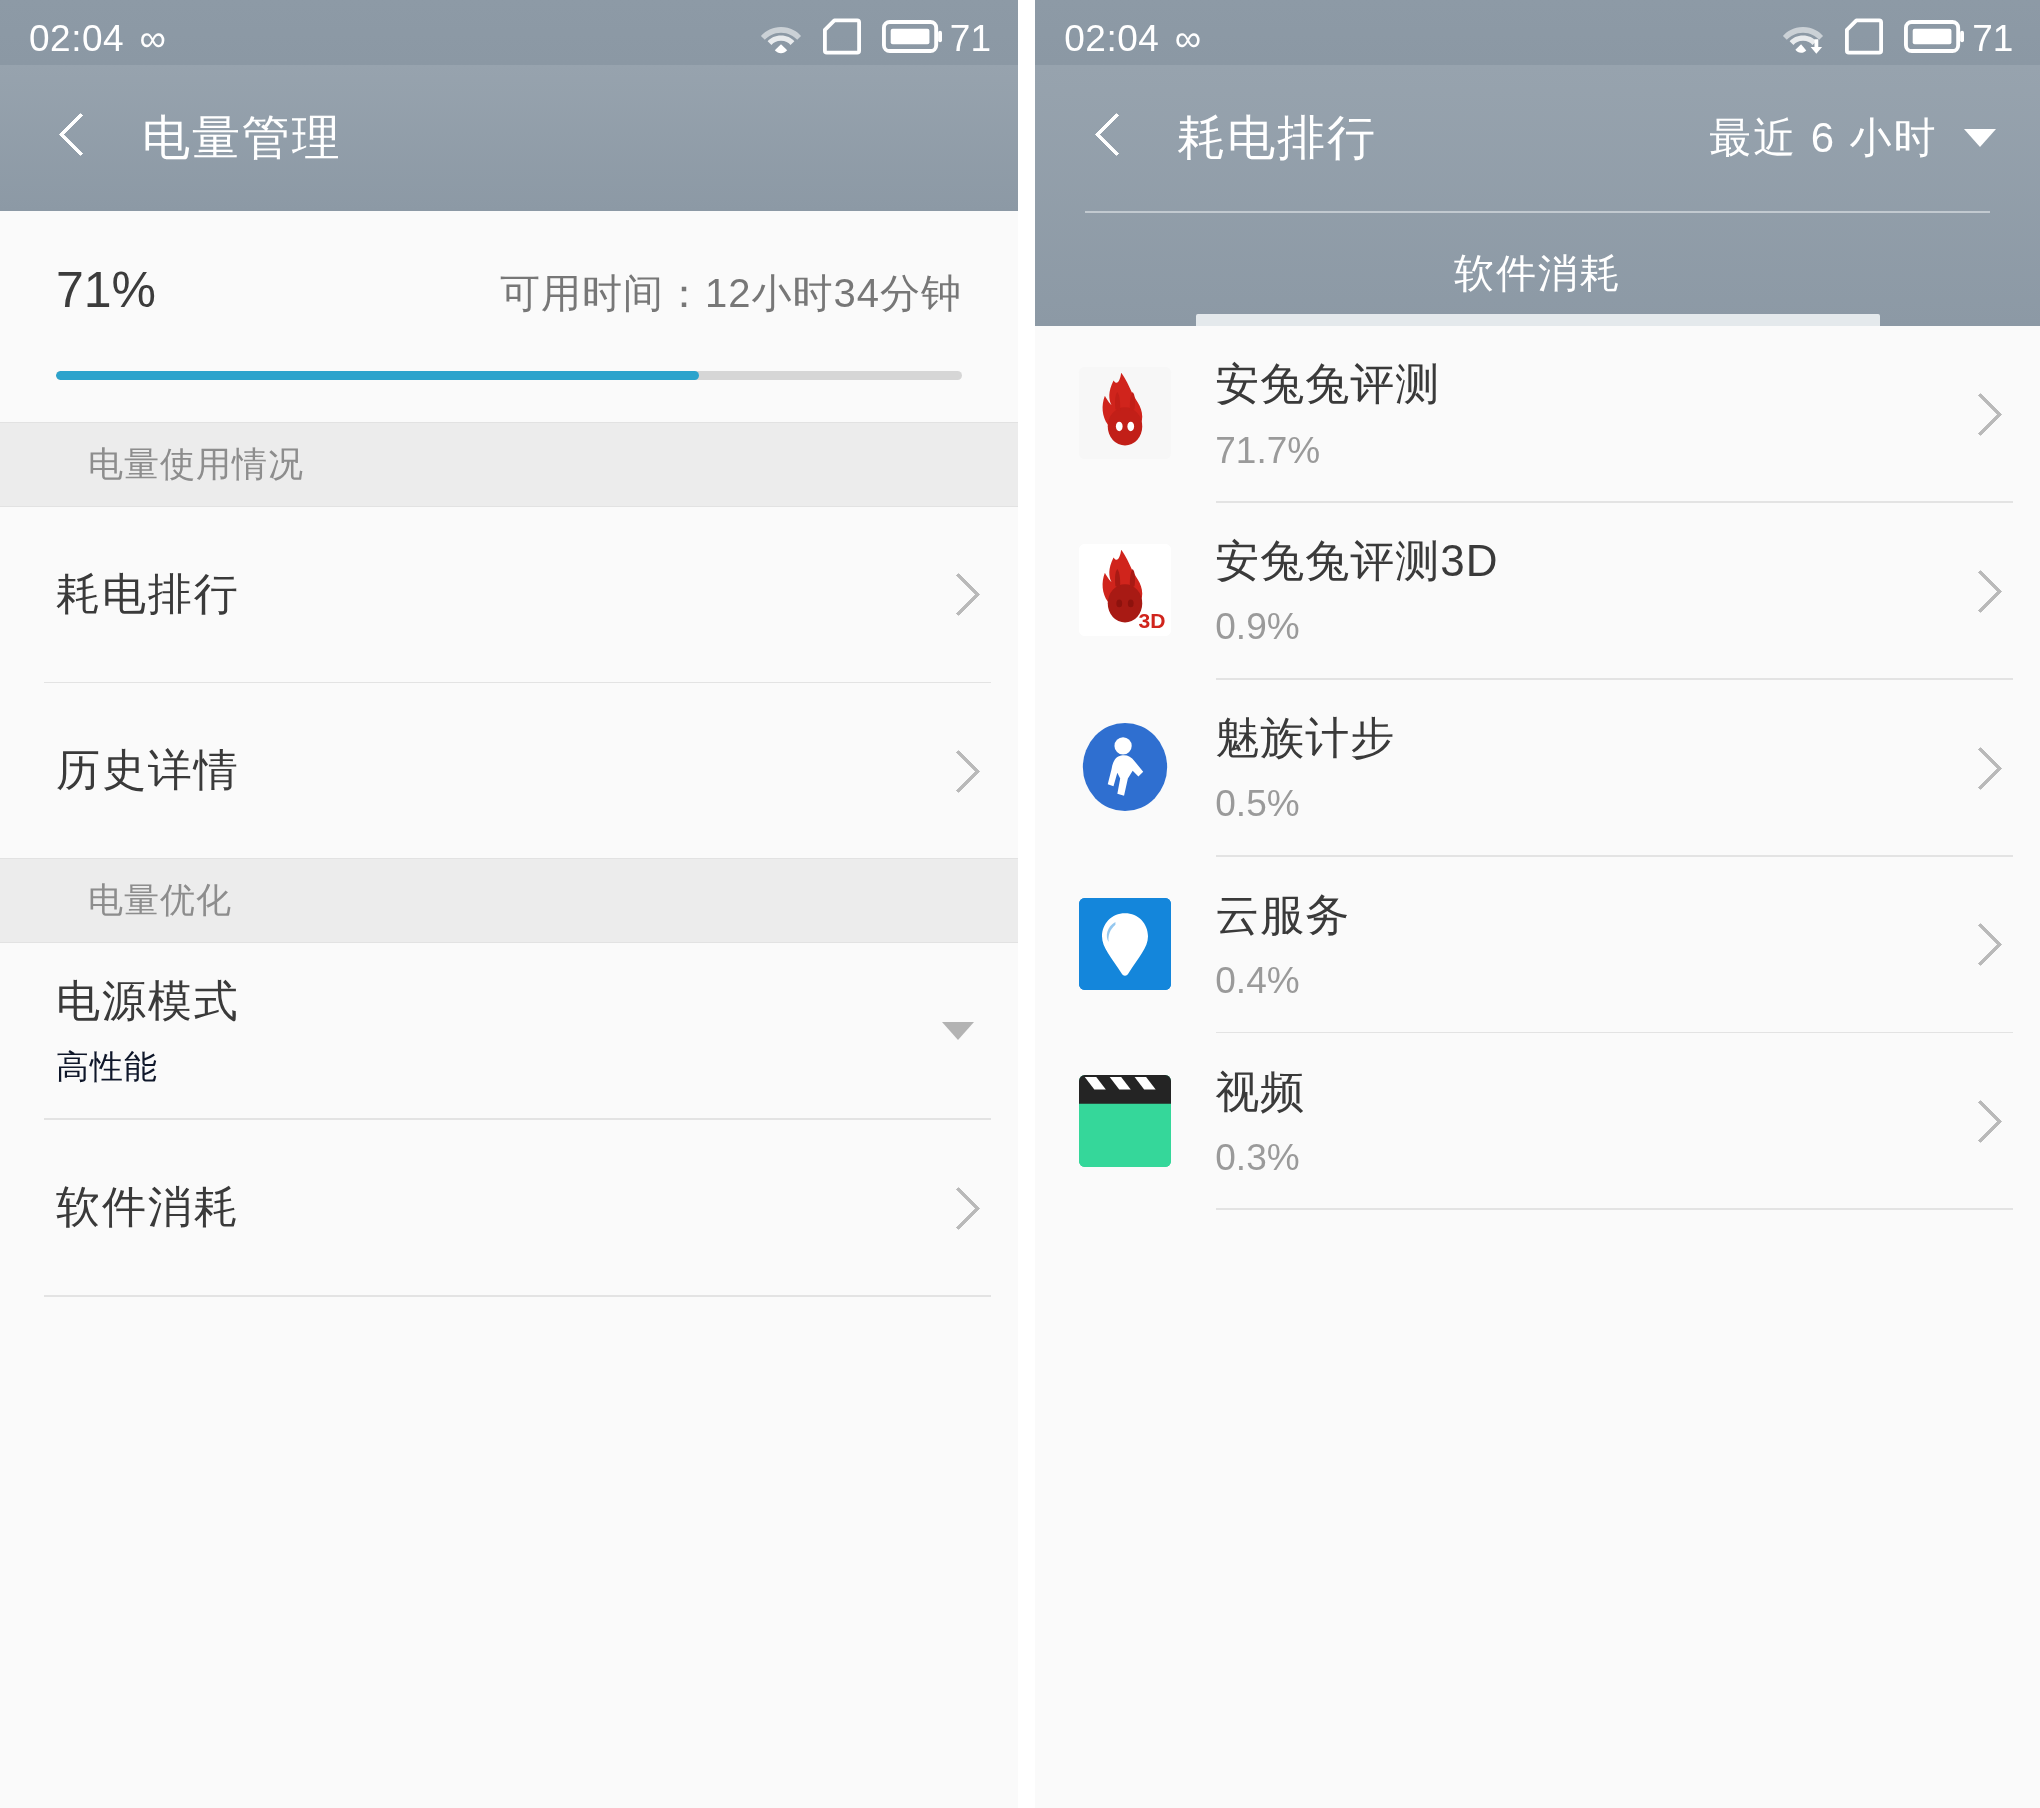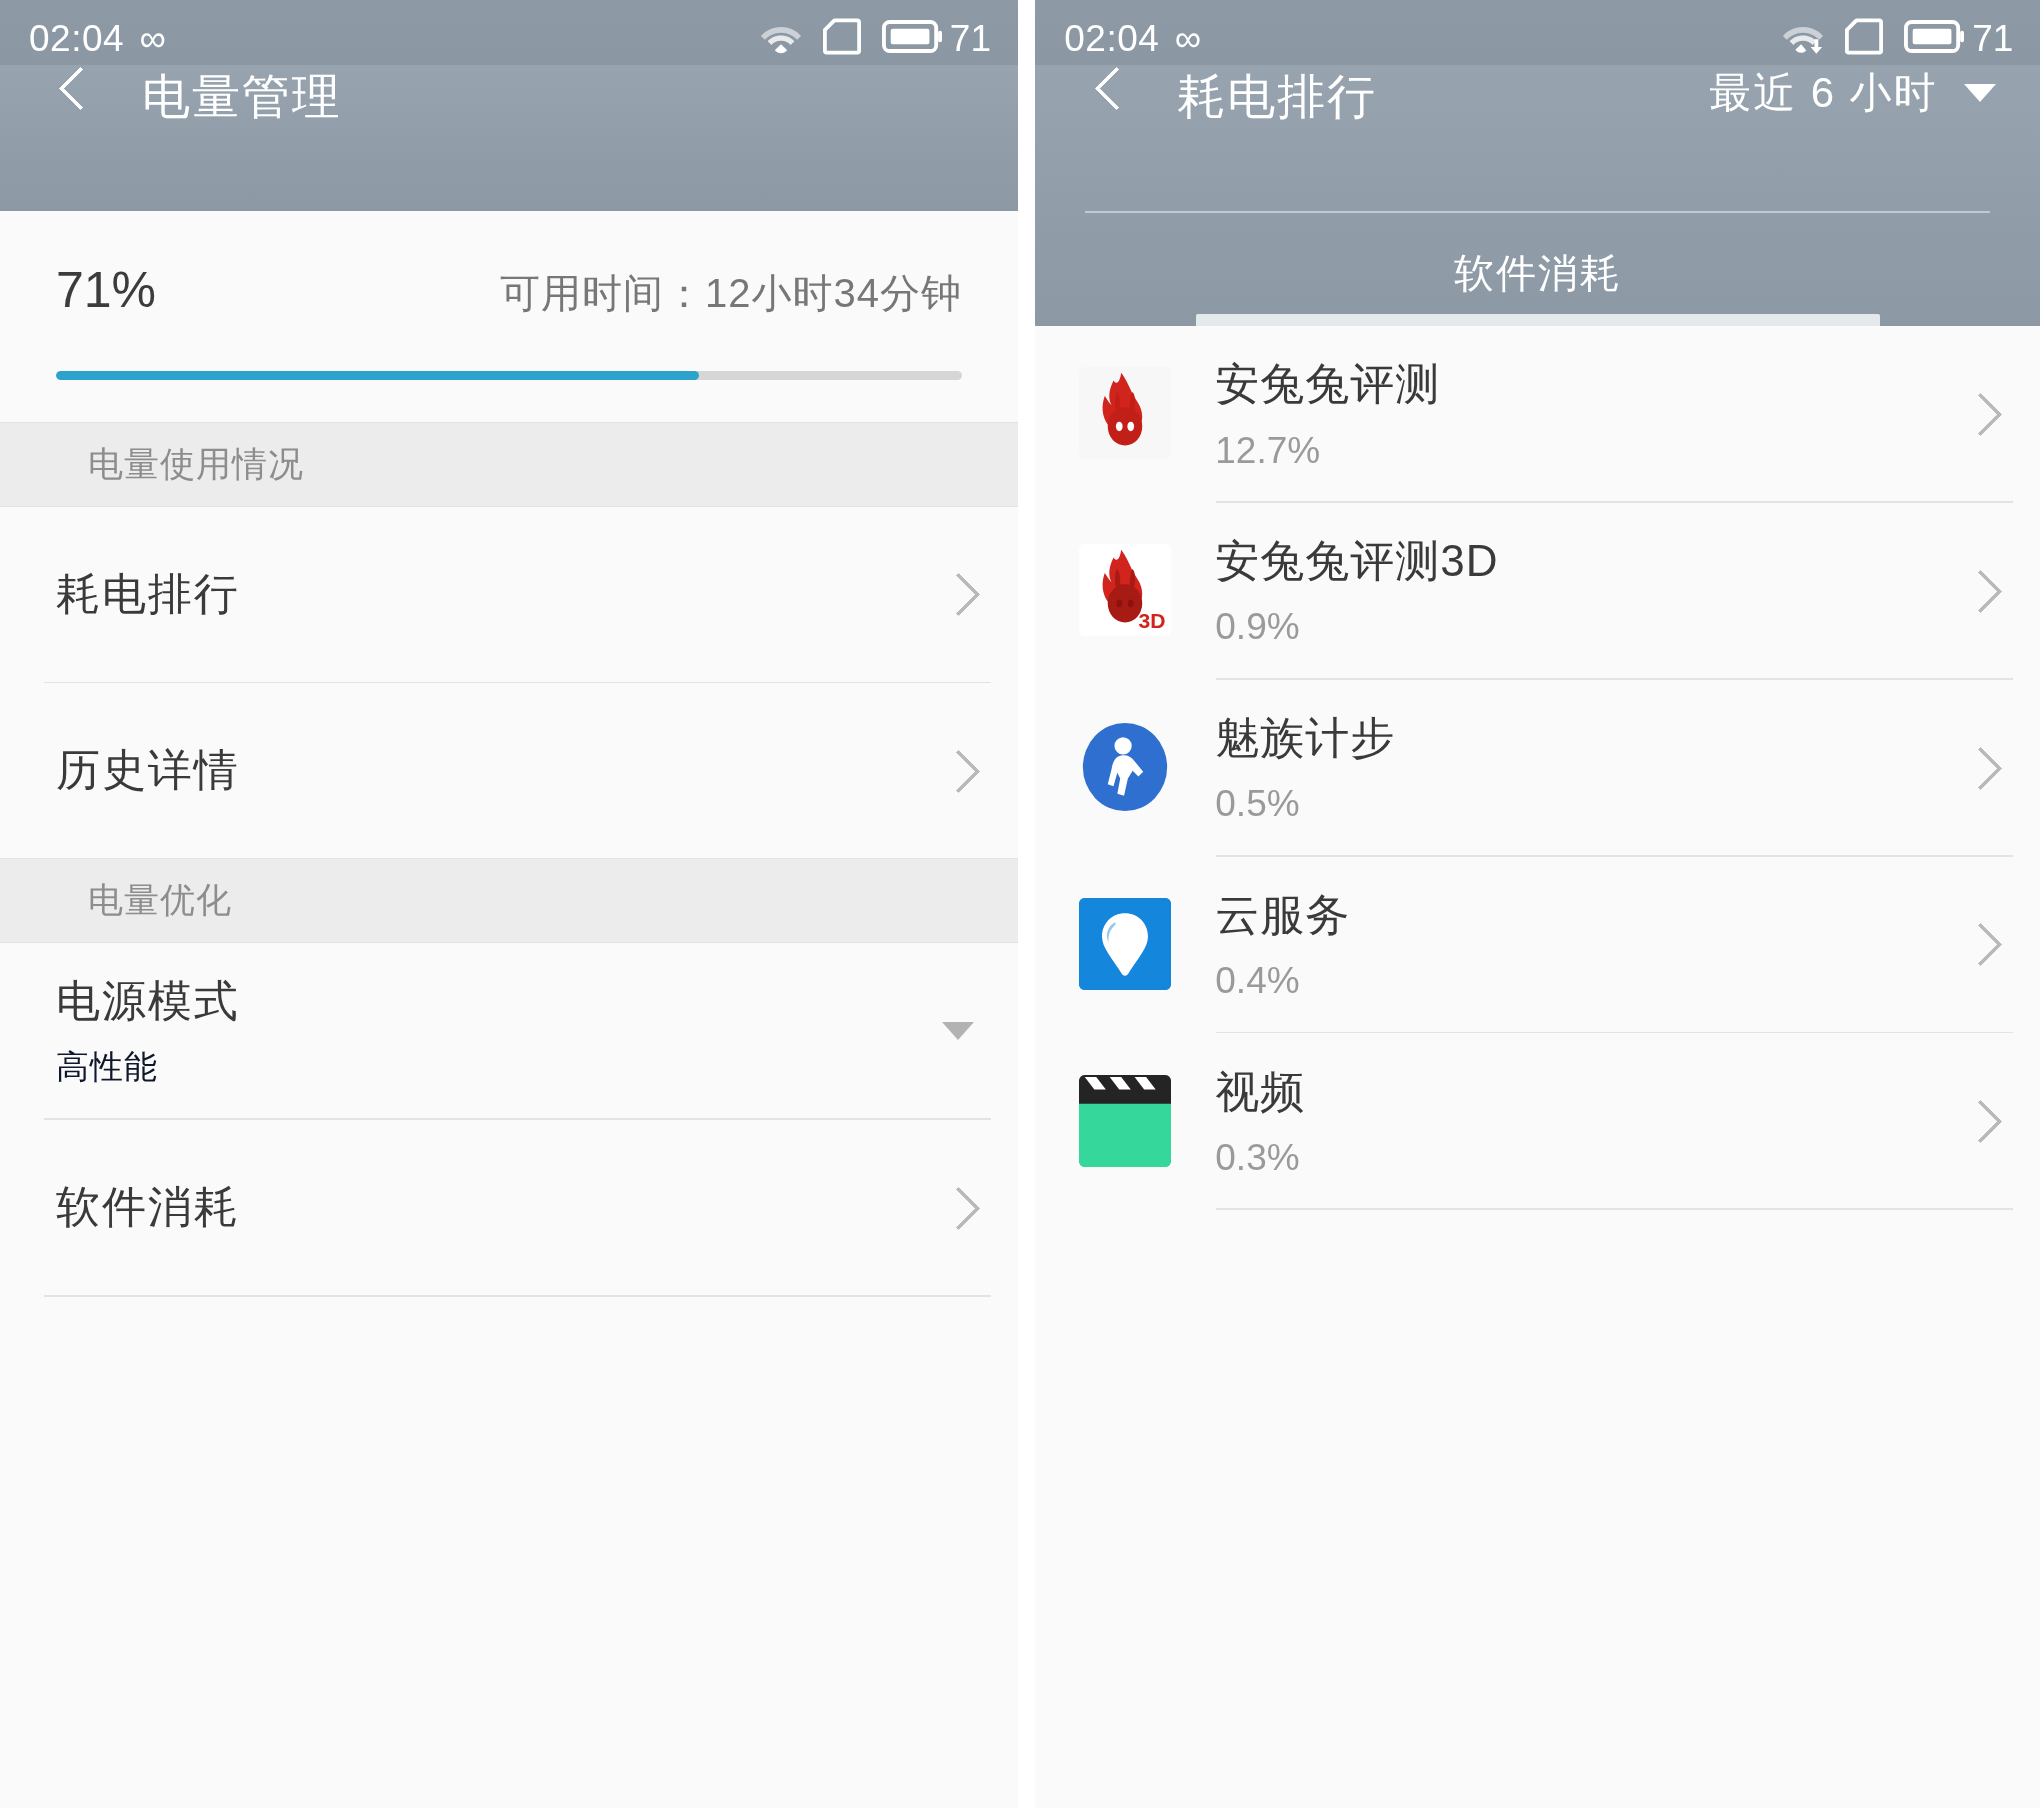--- a/index.html
+++ b/index.html
@@ -25,21 +25,21 @@
   .sb-inf  { font-size:37px; margin-left:15.4px; line-height:1; }
   .sb-spacer { flex:1; }
   .sb-icons { display:flex; align-items:center; gap:21px; }
   .sb-batt-num { font-size:37px; margin-left:7.7px; }
 
   
   .titlebar {
     position:relative; color:#ffffff;
     background:linear-gradient(180deg,#97a3ae 0%,#8c99a5 100%);
   }
-  .tb-row { display:flex; align-items:flex-start; height:146px; padding-left:50px; }
+  .tb-row { display:flex; align-items:center; height:146px; padding-left:50px; }
   .tb-back { width:54px; height:54px; position:relative; flex:0 0 auto; cursor:pointer; }
   .tb-back::before{
     content:""; position:absolute; left:15.4px; top:7.7px;
     width:27px; height:27px; border-left:4.8px solid #fff; border-bottom:4.8px solid #fff;
     transform:rotate(45deg); border-radius:1.9px;
   }
   .tb-title { font-size:48px; margin-left:38px; font-weight:400; letter-spacing:1.9px; }
   .tb-right { margin-left:auto; display:flex; align-items:center; padding-right:44px; }
   .tb-range { font-size:42px; letter-spacing:1.9px; }
   .tb-caret { margin-left:27px; width:0;height:0;
@@ -262,21 +262,21 @@
             <path d="M36 14 C30 26 31 34 34 40 C30 36 27 30 27 30 C23 40 24 52 30 60 C34 66 40 70 48 70 C58 70 66 62 66 52 C66 40 58 34 54 24 C51 17 47 10 44 6 C43 14 40 20 36 14 Z" fill="#d0241c"></path>
             <ellipse cx="48" cy="62" rx="18" ry="20" fill="#c21f18"></ellipse>
             <path d="M38 44 C37 34 38 28 40 26 C43 30 43 38 43 46 Z" fill="#c21f18"></path>
             <path d="M58 44 C59 34 58 28 56 26 C53 30 53 38 53 46 Z" fill="#c21f18"></path>
             <ellipse cx="42" cy="62" rx="3.5" ry="5" fill="#ffffff"></ellipse>
             <ellipse cx="54" cy="62" rx="3.5" ry="5" fill="#ffffff"></ellipse>
           </svg>
         </span>
         <span class="app-text">
           <span class="app-name">安兔兔评测</span>
-          <span class="app-pct">12.7%</span>
+          <span class="app-pct">71.7%</span>
         </span>
         <span class="row-spacer"></span>
         <span class="chev"></span>
       </div>
       <div class="app-divider"></div>
 
       <div class="app-row">
         <span class="app-icon ic-antutu3d">
           <svg width="92" height="92" viewBox="0 0 96 96">
             <rect width="96" height="96" fill="#ffffff"></rect>

